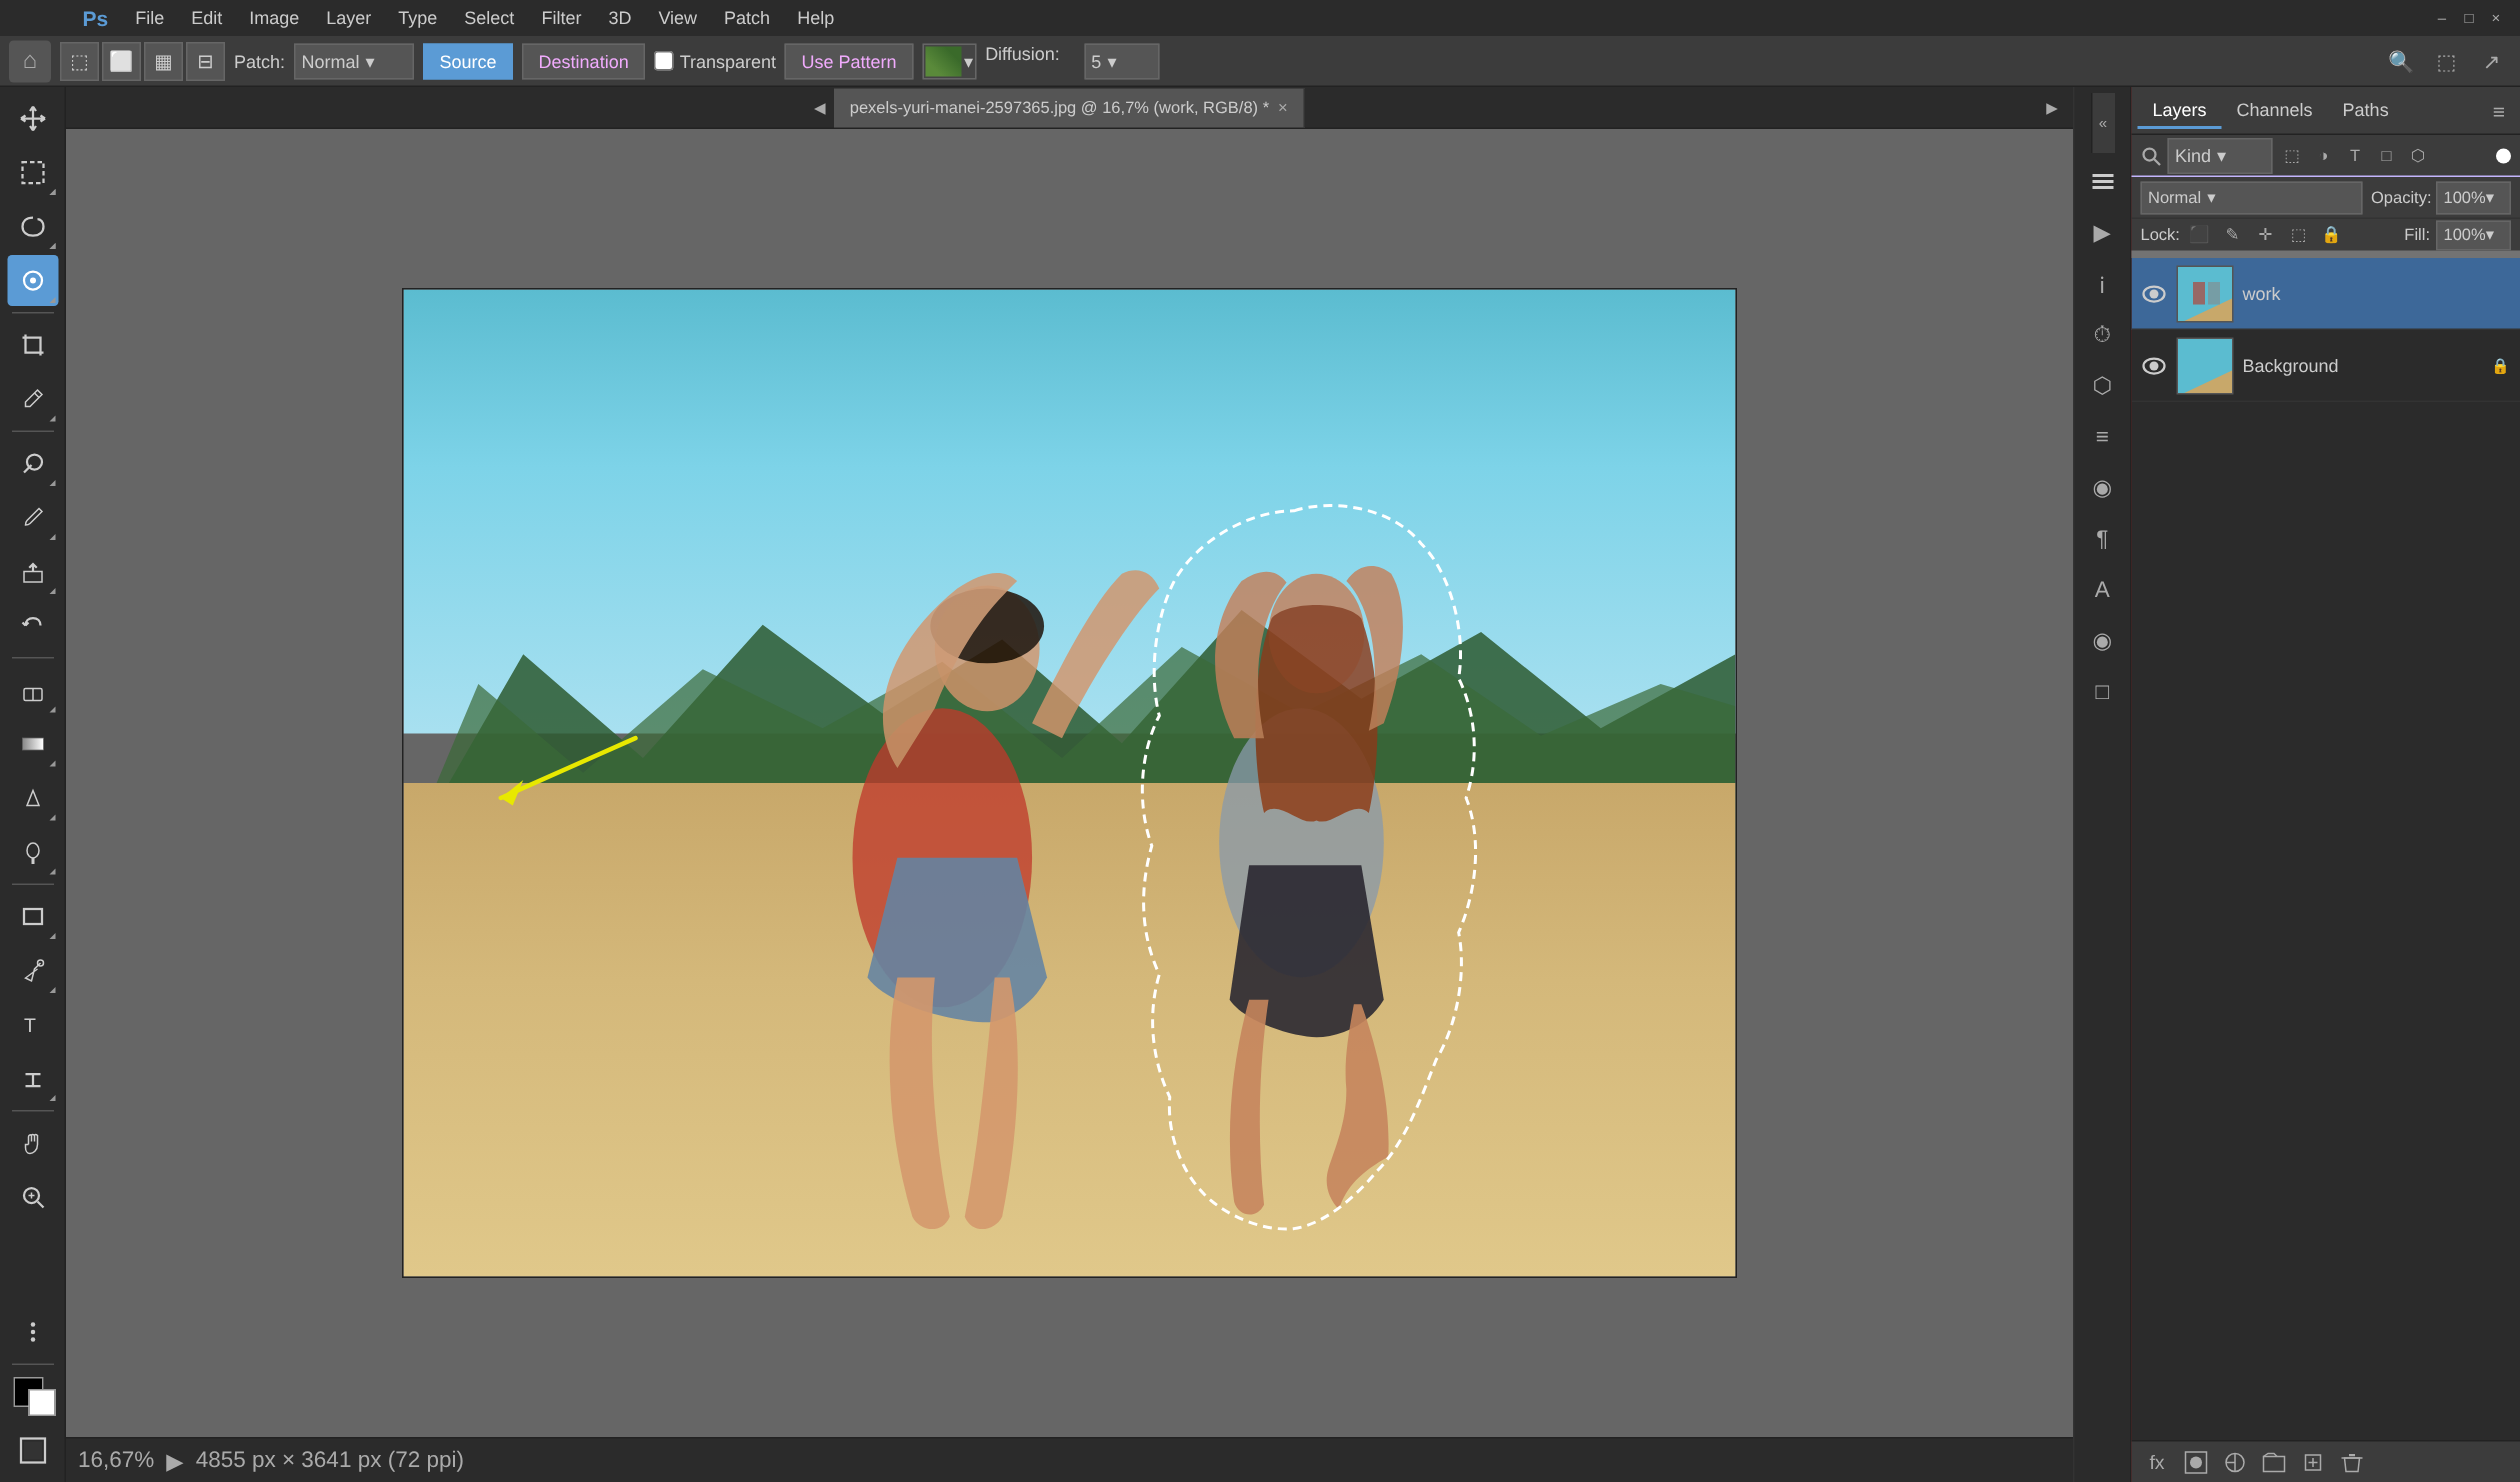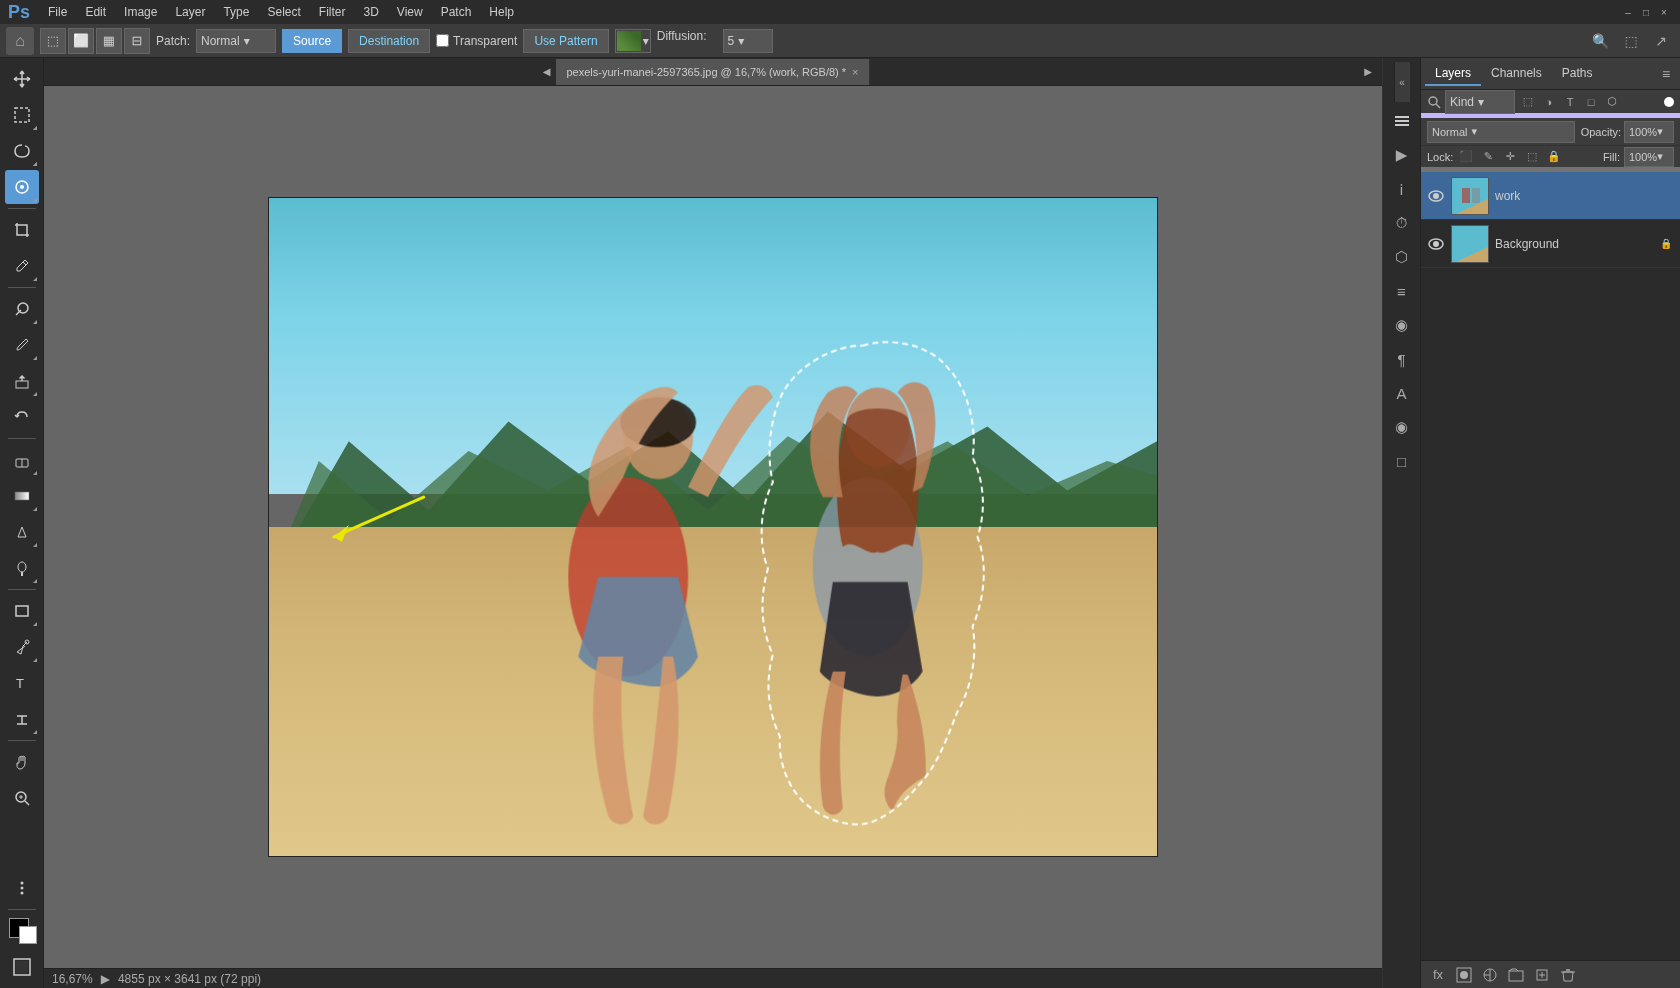--- a/index.html
+++ b/index.html
@@ -10,22 +10,23 @@
       background: #2b2b2b;
       height: 24px;
       display: flex;
       align-items: center;
       padding: 0 8px;
       gap: 2px;
     }
     #menubar .ps-logo {
       color: #5b9bd5;
       font-weight: bold;
-      font-size: 18px;
+      font-size: 14px;
       margin-right: 8px;
+      margin-left: 47px;
     }
     #menubar .menu-item {
       padding: 2px 8px;
       color: #ccc;
       cursor: pointer;
       font-size: 12px;
     }
     .window-controls {
       margin-left: auto;
       display: flex;
@@ -71,21 +72,21 @@
       color: #ccc;
       font-size: 12px;
       height: 24px;
       padding: 0 4px;
       display: flex; align-items: center; gap: 4px;
       cursor: pointer; min-width: 80px;
     }
     .opt-btn {
       background: #555;
       border: 1px solid #666;
-      color: #7dd3fc;
+      color: #f0abfc;
       font-size: 12px;
       height: 24px;
       padding: 0 10px;
       cursor: pointer; display: flex; align-items: center;
     }
     .opt-btn.active { background: #5b9bd5; color: #fff; border-color: #5b9bd5; }
     .opt-check { display: flex; align-items: center; gap: 4px; color: #ccc; font-size: 12px; cursor: pointer; }
     .opt-check input { cursor: pointer; }
     .opt-pattern-btn {
       width: 36px; height: 24px;
@@ -243,27 +244,27 @@
       height: 50%;
       background: linear-gradient(to bottom, #c8a86a 0%, #d4b87a 40%, #e0c88a 100%);
     }
     @keyframes marchingAnts {
       from { stroke-dashoffset: 0; }
       to { stroke-dashoffset: 20; }
     }
 
     
     #status-bar {
-      height: 20px;
+      height: 30px;
       background: #2b2b2b;
       display: flex;
       align-items: center;
       padding: 0 8px;
       gap: 8px;
-      font-size: 12px;
+      font-size: 15px;
       color: #aaa;
       border-top: 1px solid #222;
     }
     .status-arrow { color: #aaa; cursor: pointer; }
 
     
     #right-panels {
       width: 260px;
       background: #7f1d1d;
       display: flex;
@@ -291,21 +292,21 @@
       width: 20px; height: 20px;
       display: flex; align-items: center; justify-content: center;
       cursor: pointer; color: #aaa; font-size: 14px;
     }
 
     
     #layer-filter {
       height: 28px;
       background: #3c3c3c;
       display: flex; align-items: center; padding: 0 6px; gap: 4px;
-      border-bottom: 5px solid #c4b5fd;
+      border-bottom: 1px solid #c4b5fd;
     }
     .layer-filter-icons {
       display: flex; gap: 3px;
     }
     .layer-filter-icon {
       width: 18px; height: 18px;
       display: flex; align-items: center; justify-content: center;
       cursor: pointer; color: #aaa; font-size: 11px;
     }
     .layer-filter-dot {

